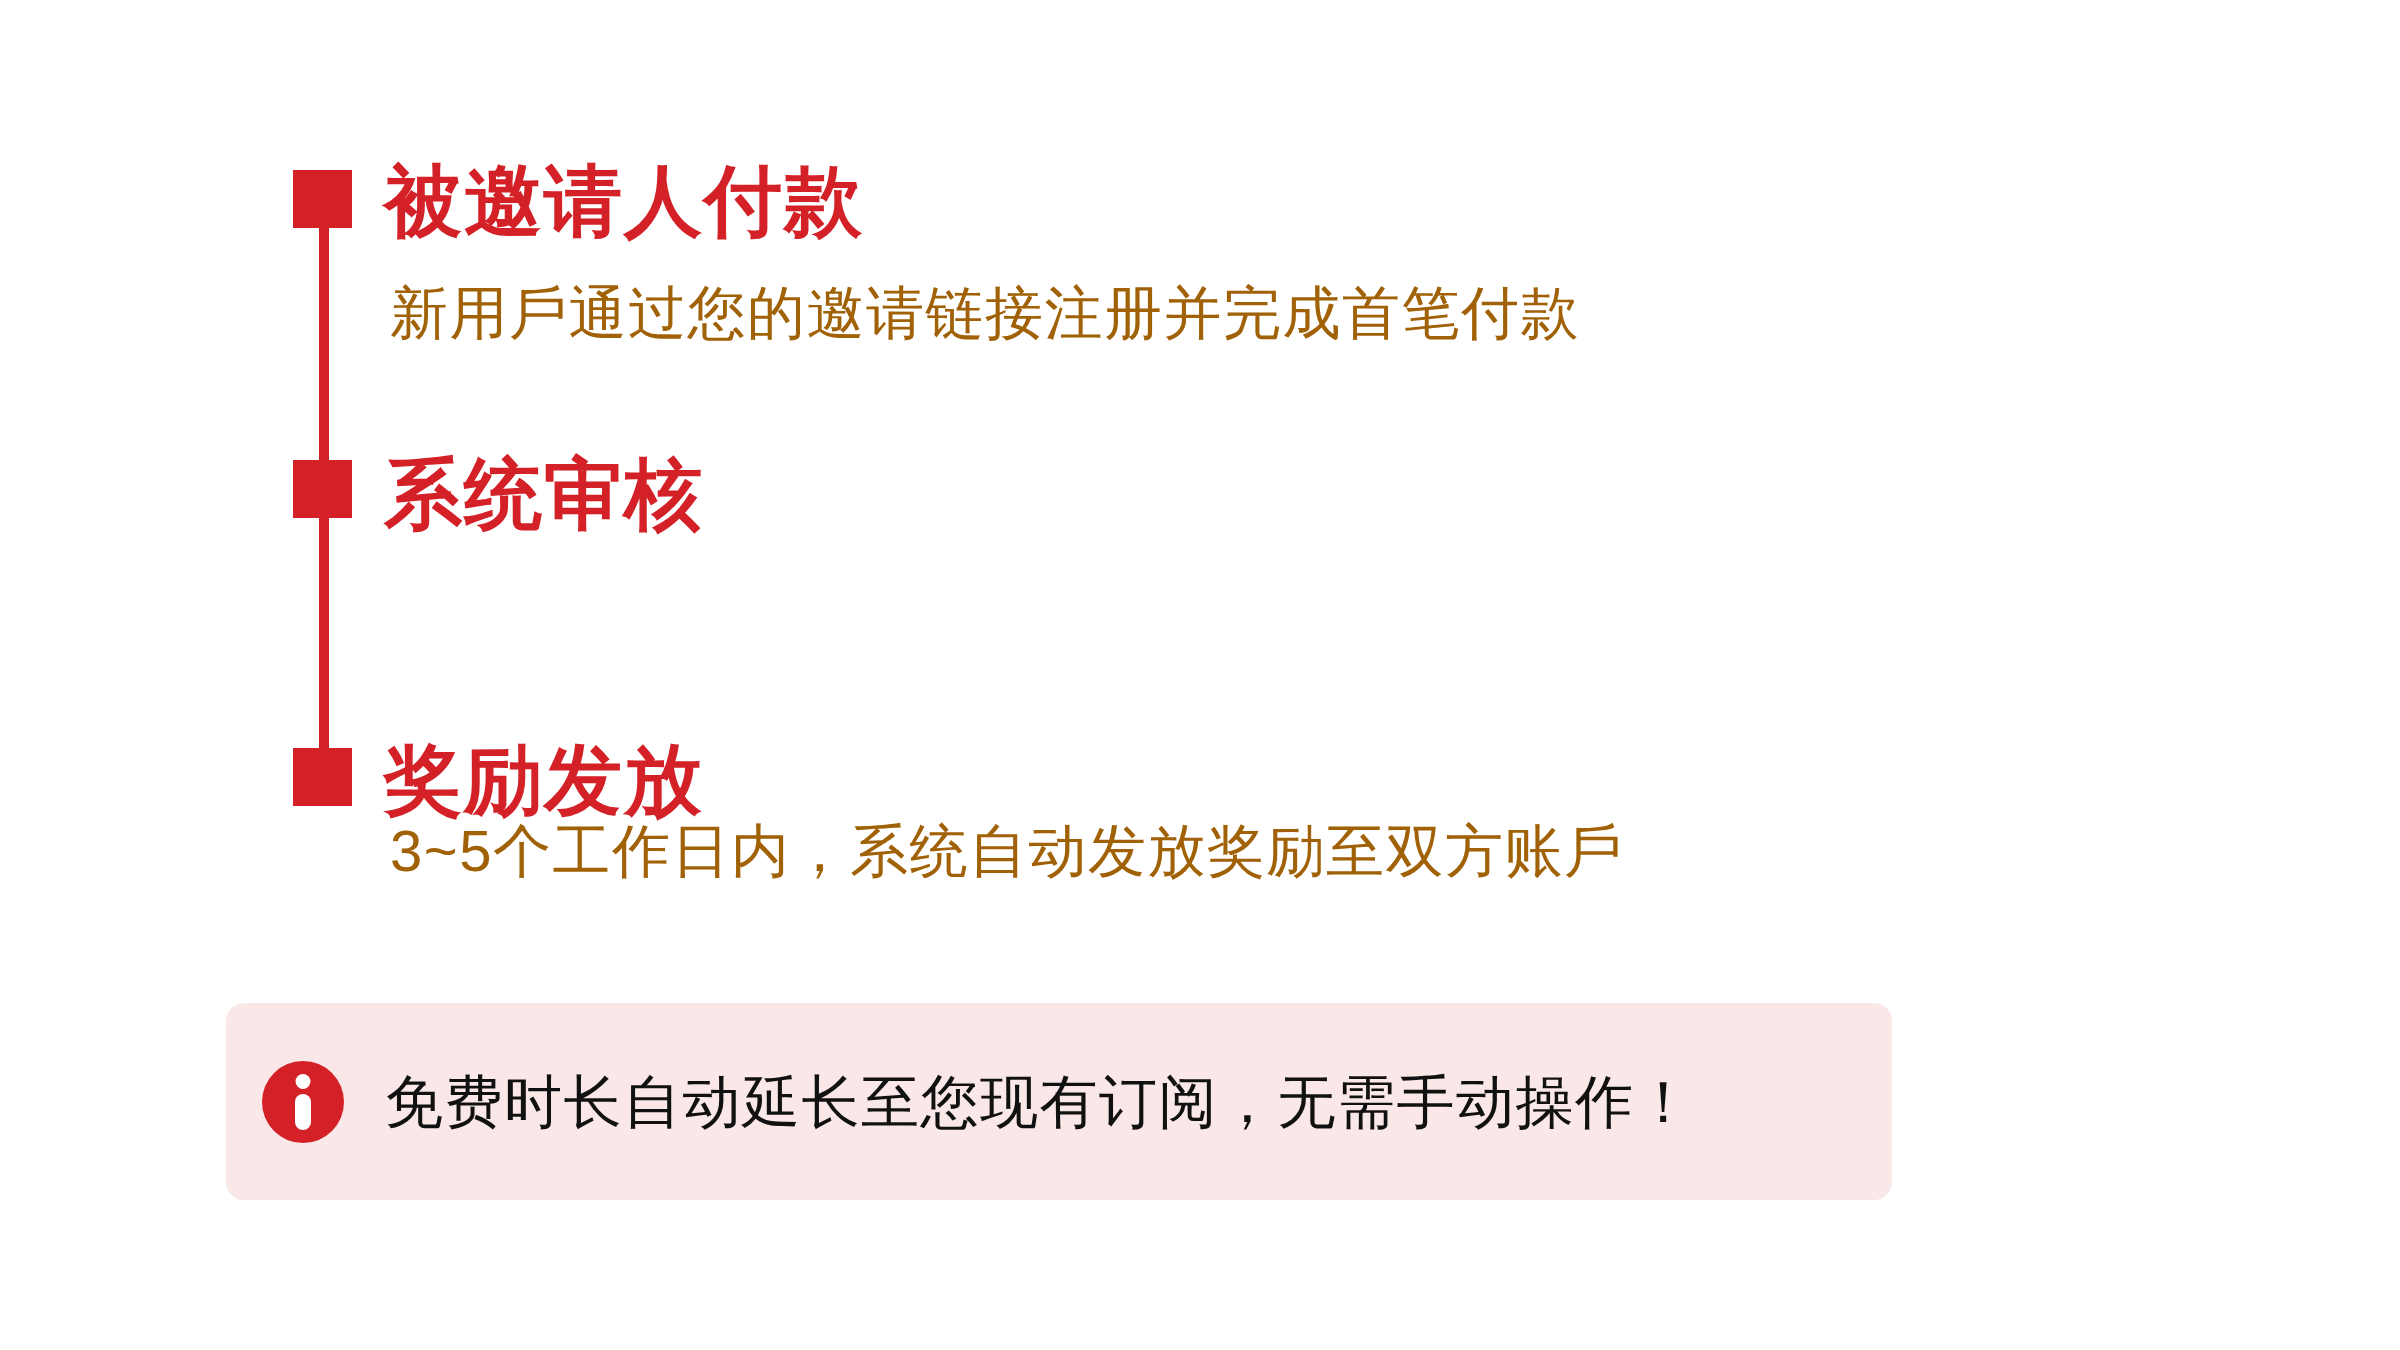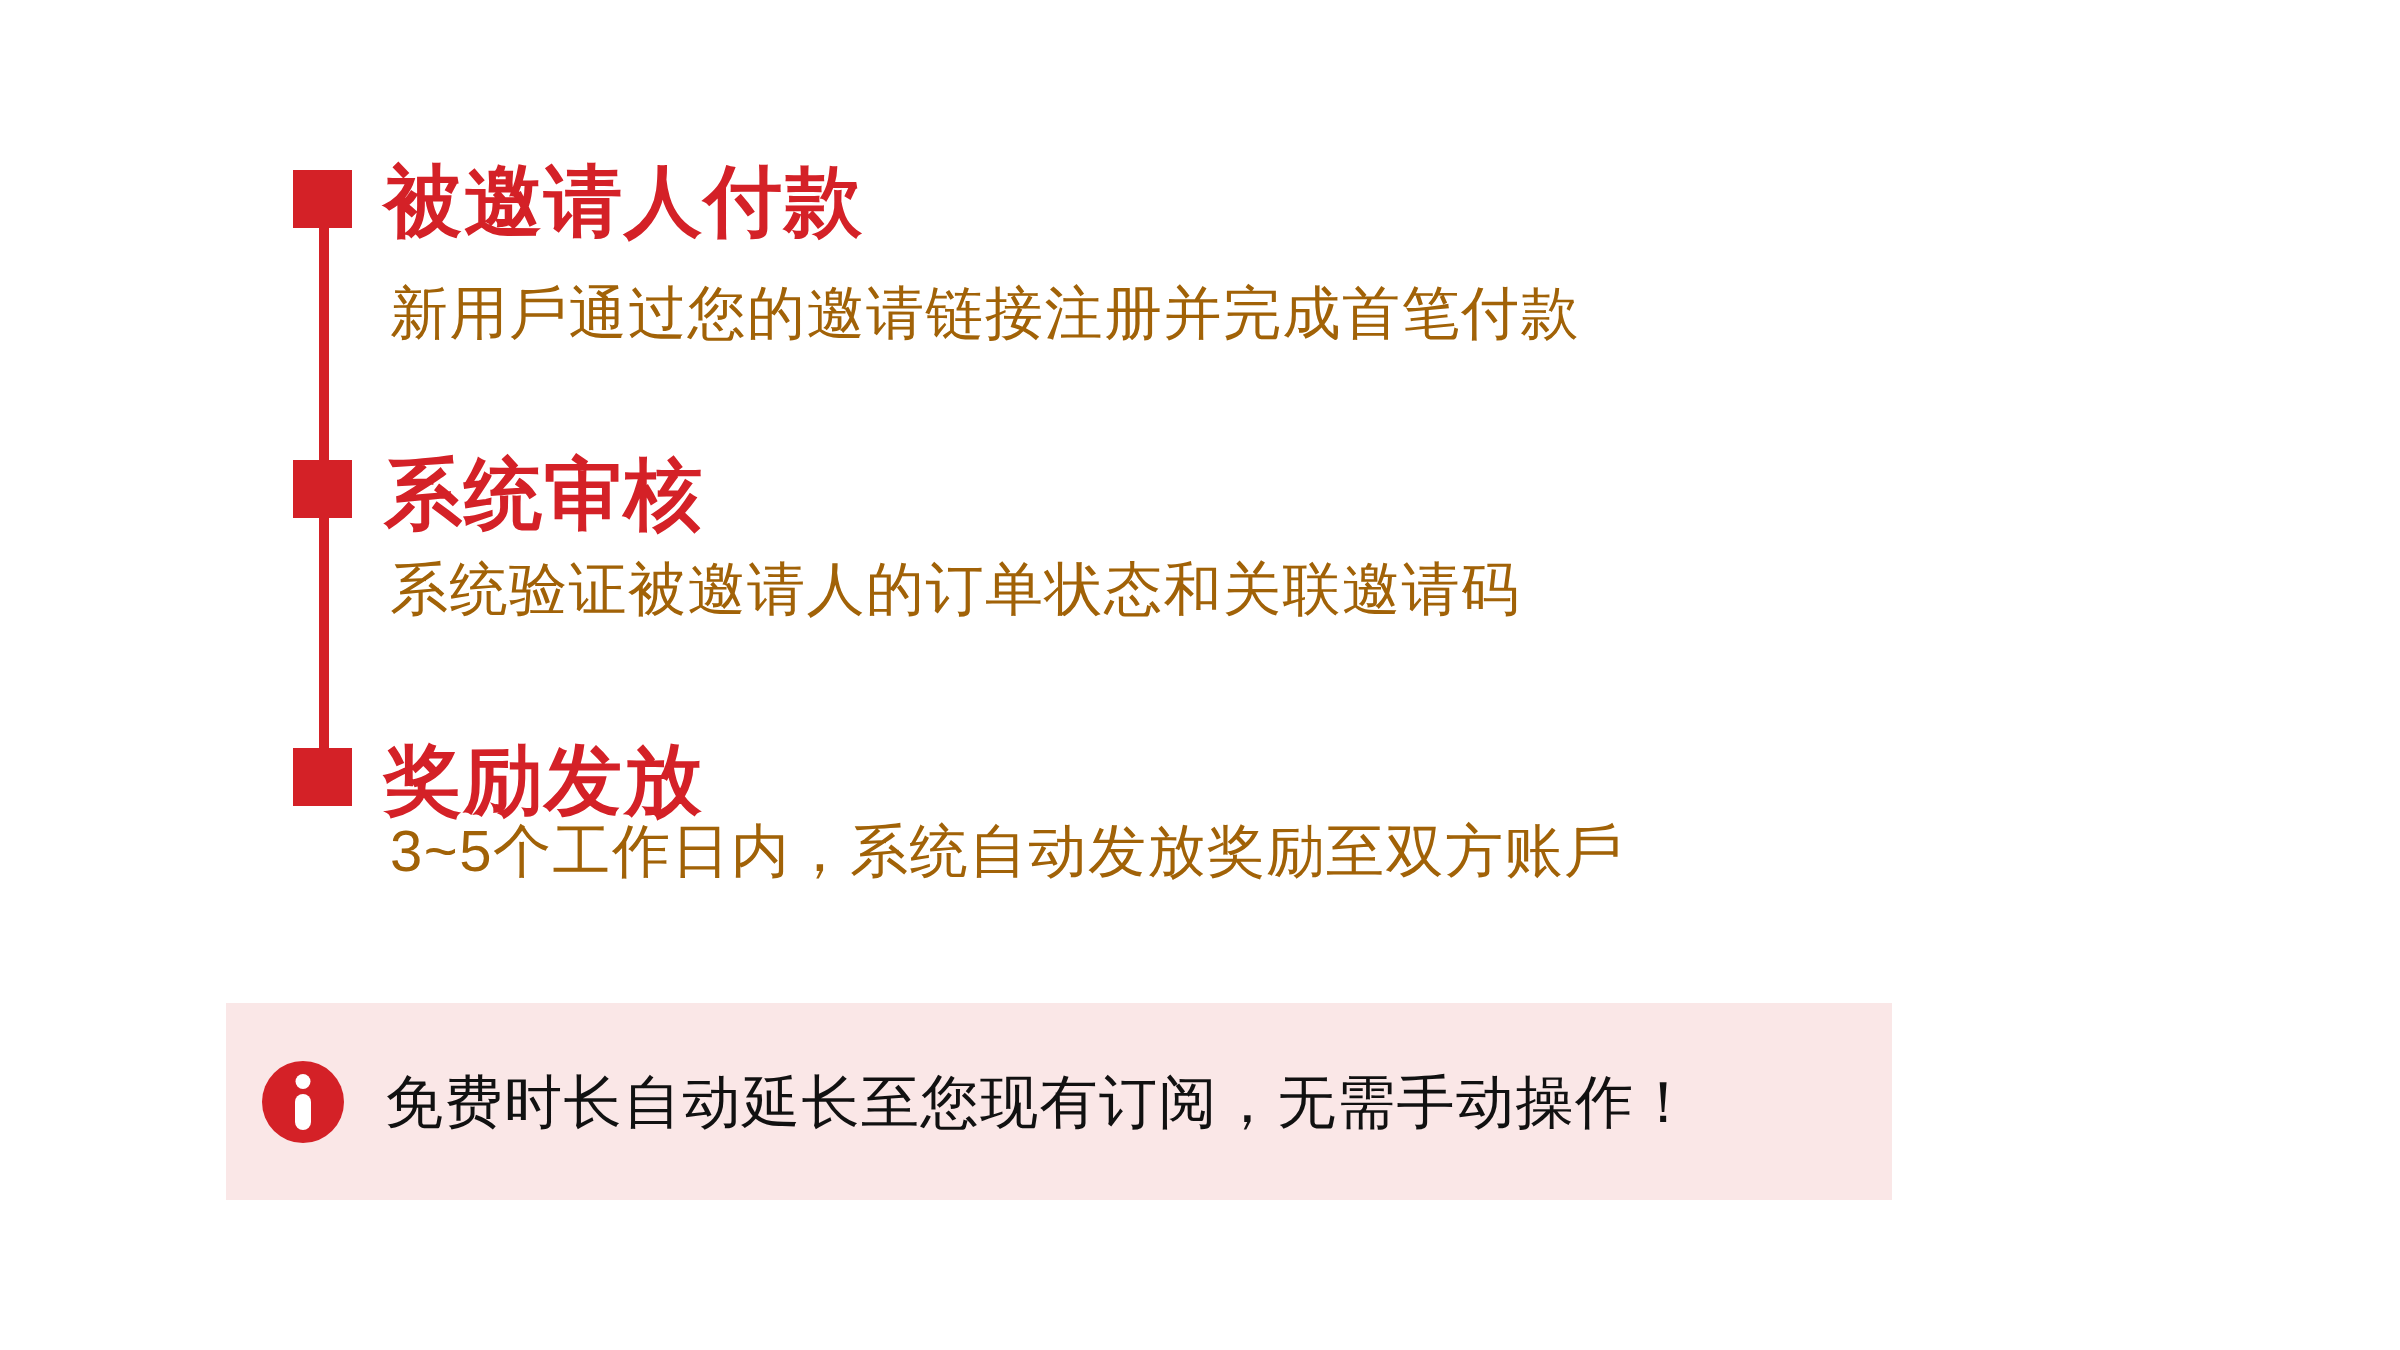--- a/index.html
+++ b/index.html
@@ -73,20 +73,21 @@
     position: absolute;
     left: 226px;
     top: 1003px;
     width: 1666px;
     height: 197px;
     background: #FAE7E7;
     display: flex;
     align-items: center;
     box-sizing: border-box;
     padding-left: 36px;
+    border-radius: 18px;
   }
   .info-icon {
     position: relative;
     flex: 0 0 auto;
     width: 82px;
     height: 82px;
     border-radius: 50%;
     background: #D42127;
   }
   .info-icon::before {
@@ -128,21 +129,20 @@
   <div class="timeline-line"></div>
 
   <div class="marker m0"></div>
   <div class="marker m1"></div>
   <div class="marker m2"></div>
 
   <h2 class="step-title t0">被邀请人付款</h2>
   <p class="step-desc d0">新用戶通过您的邀请链接注册并完成首笔付款</p>
 
   <h2 class="step-title t1">系统审核</h2>
-  <p class="step-desc d1">系统验证被邀请人的订单状态和关联邀请码</p>
 
   <h2 class="step-title t2">奖励发放</h2>
   <p class="step-desc d2">3~5个工作日内，系统自动发放奖励至双方账戶</p>
 
   <div class="info-box">
     <div class="info-icon"></div>
     <p class="info-text">免费时长自动延长至您现有订阅，无需手动操作！</p>
   </div>
 
 </div>

